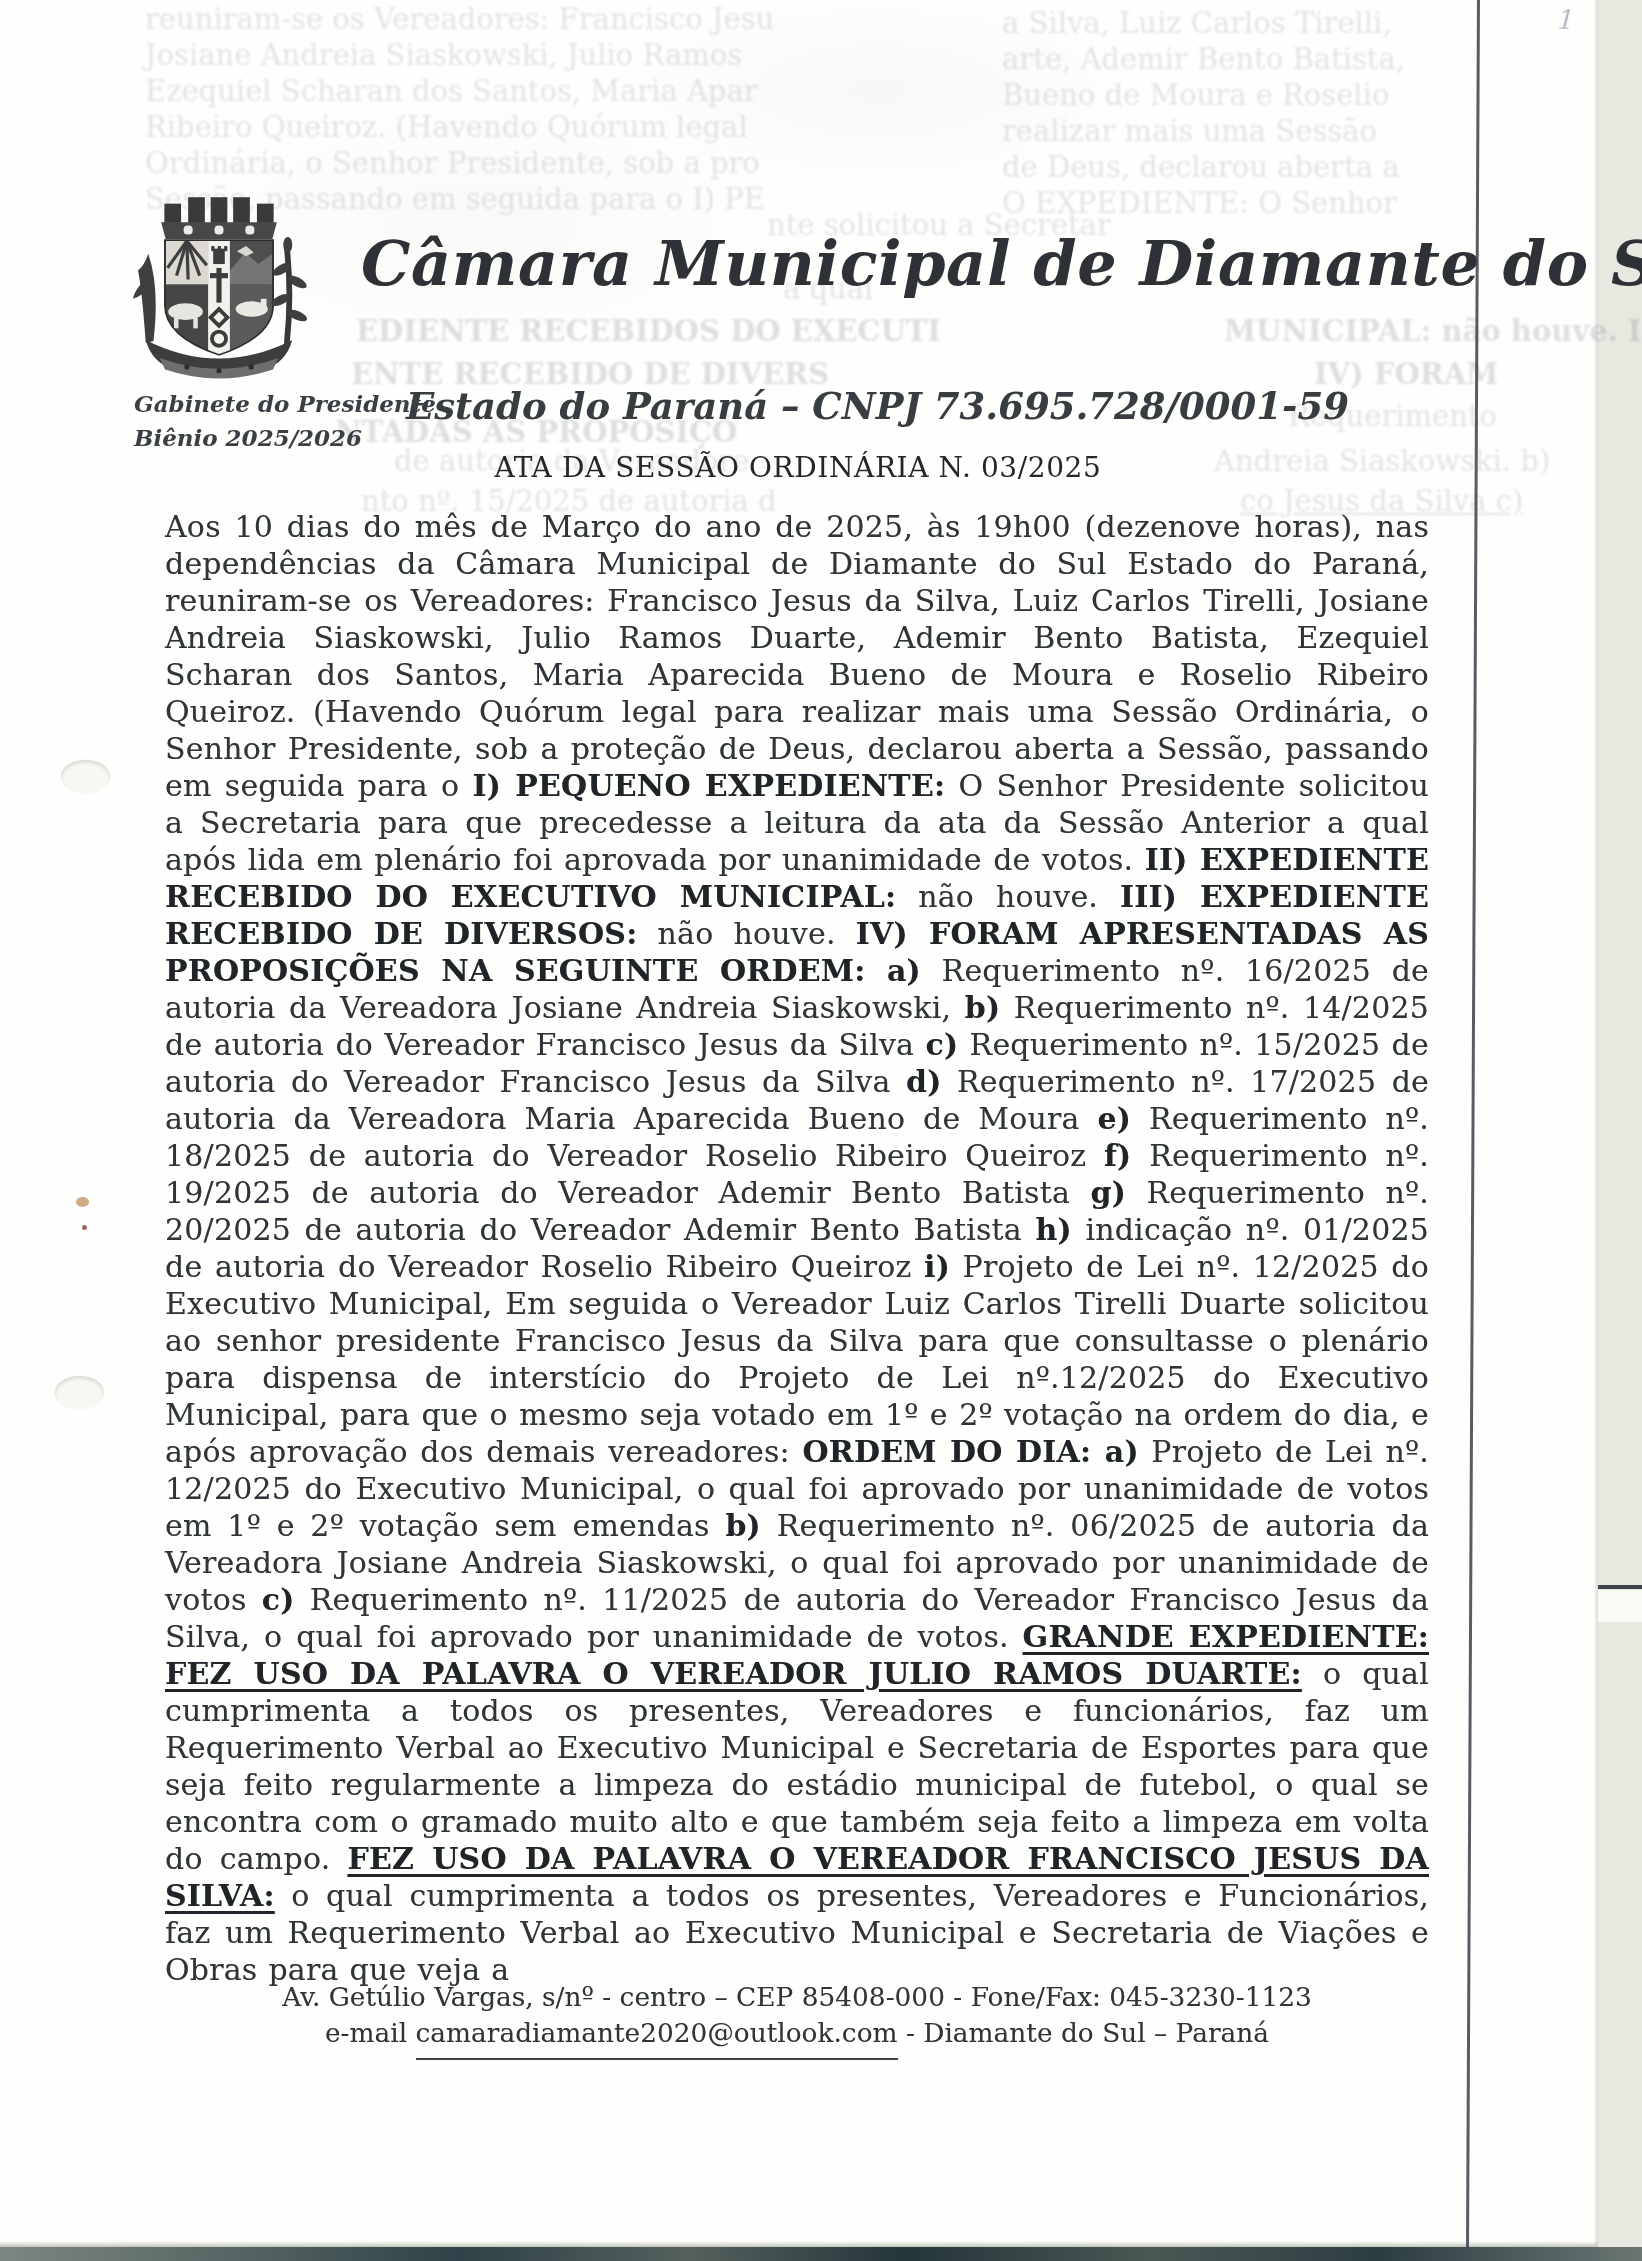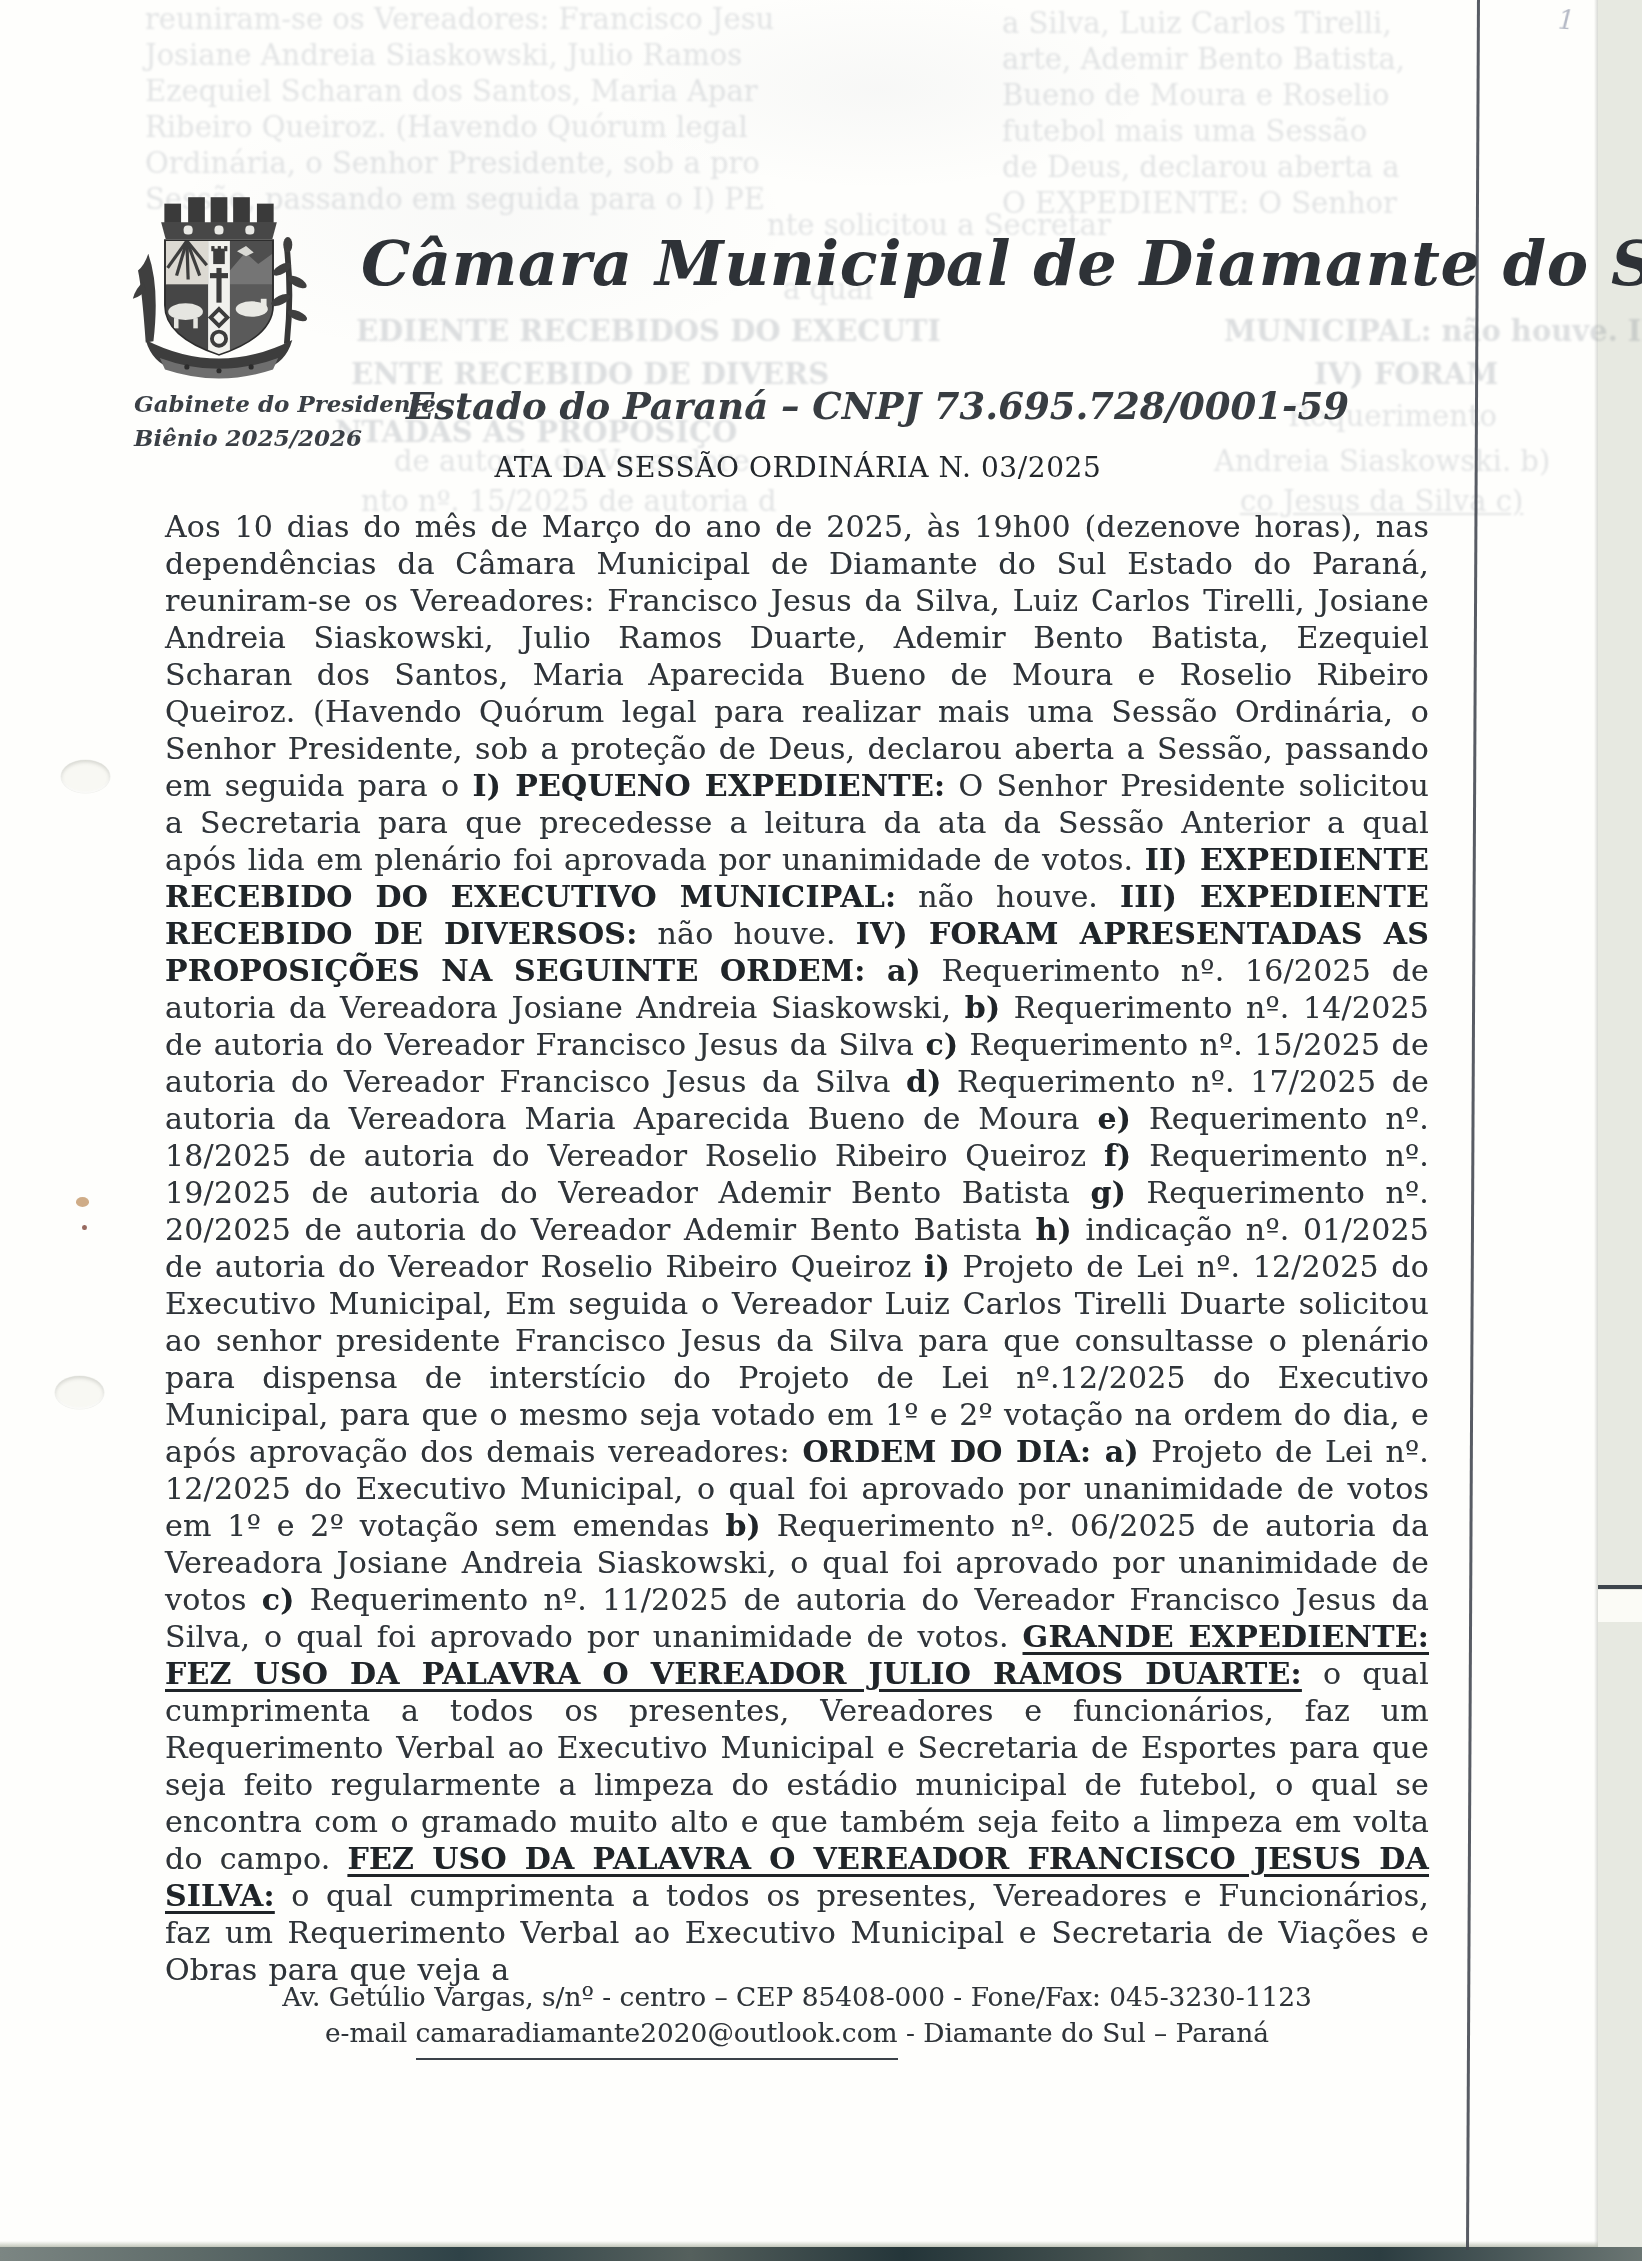--- a/index.html
+++ b/index.html
@@ -129,21 +129,21 @@
       <div class="ghost-line">Josiane Andreia Siaskowski, Julio Ramos</div>
       <div class="ghost-line">Ezequiel Scharan dos Santos, Maria Apar</div>
       <div class="ghost-line">Ribeiro Queiroz. (Havendo Quórum legal</div>
       <div class="ghost-line">Ordinária, o Senhor Presidente, sob a pro</div>
       <div class="ghost-line">Sessão, passando em seguida para o I) PE</div>
     </div>
   <div class="ghost-col" style="left:1002px;top:5.2px;" id="ghost-right">
       <div class="ghost-line">a Silva, Luiz Carlos Tirelli,</div>
       <div class="ghost-line">arte, Ademir Bento Batista,</div>
       <div class="ghost-line">Bueno de Moura e Roselio</div>
-      <div class="ghost-line">futebol mais uma Sessão</div>
+      <div class="ghost-line">realizar mais uma Sessão</div>
       <div class="ghost-line">de Deus, declarou aberta a</div>
       <div class="ghost-line">O EXPEDIENTE: O Senhor</div>
     </div>
   <div id="ghost-frags">
       <div class="ghost" style="left: 767px; top: 207px;">nte solicitou a Secretar</div>
       <div class="ghost" style="left: 783px; top: 271px;">a qual</div>
       <div class="ghost bold" style="left: 356px; top: 313px;">EDIENTE RECEBIDOS DO EXECUTI</div>
       <div class="ghost bold" style="left: 1224px; top: 313px;">MUNICIPAL: não houve. III)</div>
       <div class="ghost bold" style="left: 351px; top: 356px;">ENTE RECEBIDO DE DIVERS</div>
       <div class="ghost bold" style="left: 1314px; top: 356px;">IV) FORAM</div>

